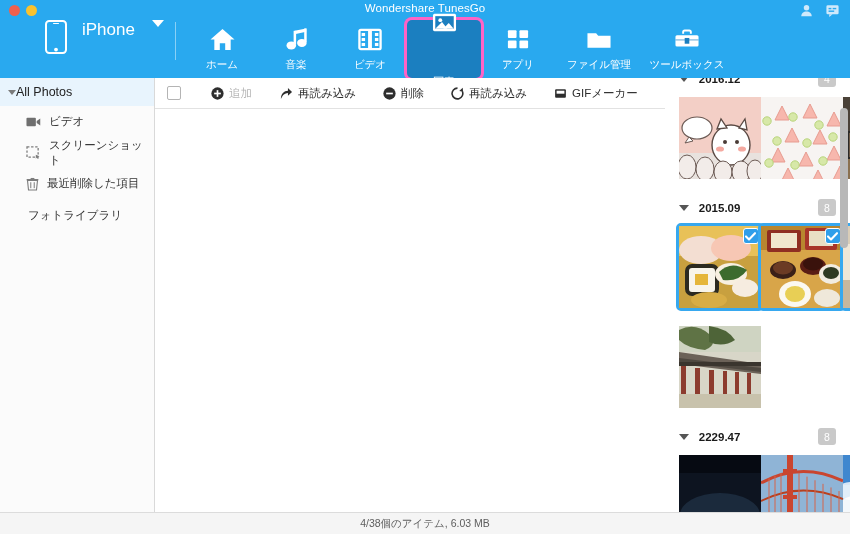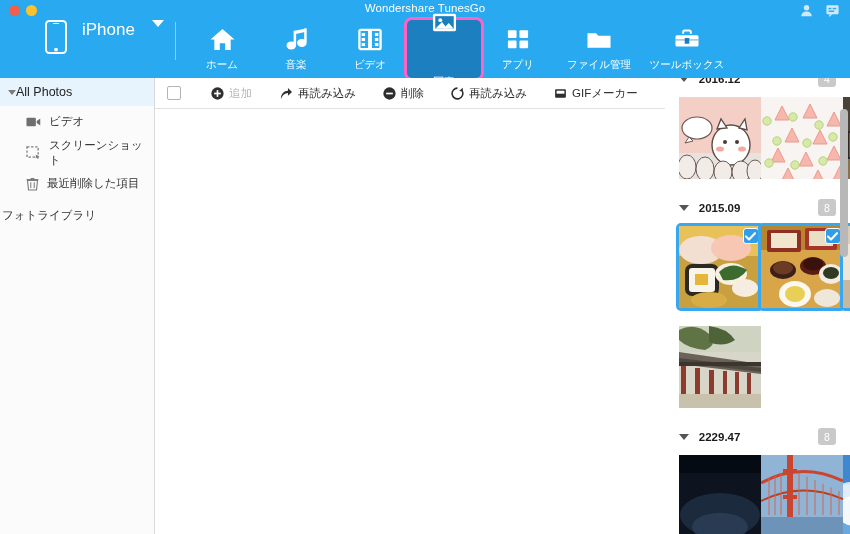--- a/index.html
+++ b/index.html
@@ -84,21 +84,21 @@
     border-right: 4.5px solid transparent; border-top: 5px solid #7b7b7b;
   }
   .side-root .lbl { font-size: 12.5px; color: #222; }
   .side-item {
     height: 31px; display: flex; align-items: center; gap: 8px;
     padding-left: 26px; cursor: pointer;
   }
   .side-item .lbl { font-size: 11.5px; color: #333; }
   .side-item svg { display: block; flex: 0 0 auto; }
   .side-section {
-    padding-left: 2px; margin-top: 9px; font-size: 11.5px; color: #333;
+    padding-left: 28px; margin-top: 9px; font-size: 11.5px; color: #333;
   }
 
   
   .content {
     flex: 1 1 auto; display: flex; flex-direction: row; min-width: 0;
     position: relative; background: #fff;
   }
   .actionbar {
     height: 31px; flex: 0 0 31px; display: flex; align-items: center;
     border-bottom: 1px solid #e2e2e2; background: #fff; padding-left: 12px;
@@ -795,14 +795,17 @@
           </div>
 
         <div class="vscroll">
           <div class="vthumb" id="vthumb" style="top: 6%; height: 33%;"></div>
         </div>
       </div>
 
     </div>
   </div>
 
+  <div class="statusbar full">
+    <span>4/38個のアイテム, 6.03 MB</span>
+  </div>
 
 </div>
 
 </body></html>

